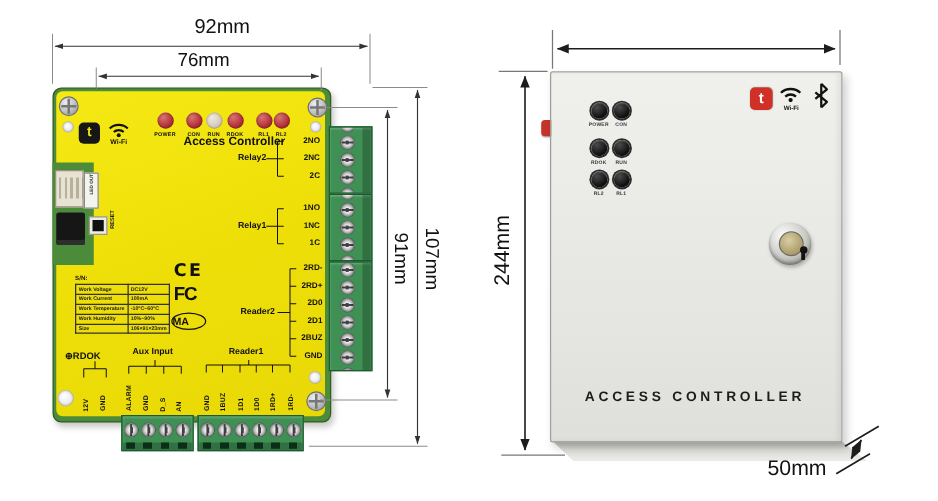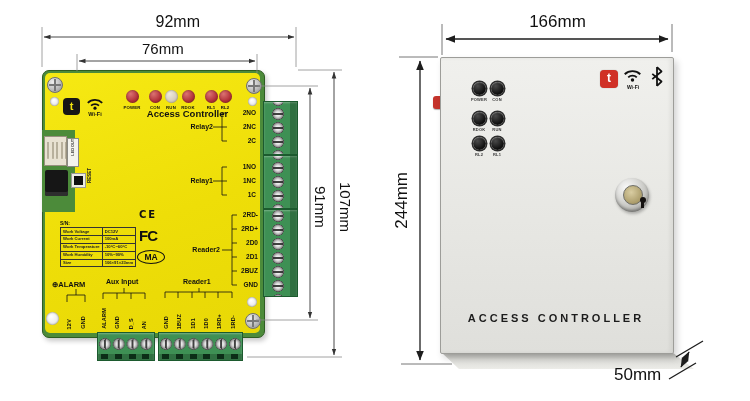--- a/index.html
+++ b/index.html
@@ -59,24 +59,24 @@
   .reset-label{position:absolute;left:87px;top:168px;z-index:5;writing-mode:vertical-rl;
                transform:rotate(180deg);font-size:4.5px;font-weight:bold;color:#222;}
 
   
   .sn-head{position:absolute;left:60px;top:220px;font-size:5px;font-weight:bold;z-index:6;}
   table.spec{position:absolute;left:60px;top:227px;width:74px;border-collapse:collapse;z-index:6;}
   table.spec td{border:0.5px solid #333;font-size:4.2px;line-height:1.4;padding:0.5px 2px;
                 font-weight:bold;color:#222;white-space:nowrap;}
   table.spec td:first-child{width:42px;}
   .cert{position:absolute;z-index:6;color:#111;}
-  .cert-ce{left:139px;top:209px;font-size:10px;font-weight:700;letter-spacing:2px;font-family:"DejaVu Sans",sans-serif;}
+  .cert-ce{left:139px;top:209px;font-size:14px;font-weight:700;letter-spacing:2px;font-family:"DejaVu Sans",sans-serif;}
   .cert-fc{left:139px;top:227px;font-size:15px;font-weight:900;letter-spacing:-1px;}
   .cert-ma{left:137px;top:250px;width:26px;height:12px;border:1.5px solid #111;border-radius:50%;
-           text-align:center;font-size:8.5px;font-weight:bold;line-height:12px;}
+           text-align:left;font-size:8.5px;font-weight:bold;line-height:12px;}
 
   
   .grp-label{position:absolute;font-size:7px;font-weight:bold;z-index:6;white-space:nowrap;}
   .pins-col{position:absolute;display:flex;flex-direction:column;align-items:flex-end;z-index:6;}
   .pins-col .pin-h{font-size:6.5px;font-weight:bold;line-height:1;white-space:nowrap;}
   .pins-row{position:absolute;display:flex;align-items:flex-end;z-index:6;}
   .pins-row .pin-v{writing-mode:vertical-rl;transform:rotate(180deg);font-size:5.5px;
                    font-weight:bold;letter-spacing:.2px;line-height:1.15;white-space:nowrap;}
 
   
@@ -174,21 +174,20 @@
       <line x1="676" y1="357" x2="703" y2="341"></line>
       <line x1="669" y1="379" x2="696" y2="363"></line>
       <line x1="689" y1="352" x2="681" y2="367" marker-start="url(#aB)" marker-end="url(#aB)"></line>
     </g>
   </svg>
 
   <div class="dim" style="left:140px;top:13px;width:60px;text-align:right;font-size:16px;">92mm</div>
   <div class="dim" style="left:142px;top:40px;width:55px;text-align:left;font-size:15px;">76mm</div>
   <div class="dim vcw" style="left:312px;top:186px;font-size:15px;">91mm</div>
   <div class="dim vcw" style="left:337px;top:182px;font-size:15px;">107mm</div>
-  <div class="dim" style="left:520px;top:12px;width:75px;text-align:center;font-size:17px;">166mm</div>
   <div class="dim vccw" style="left:392px;top:172px;font-size:17px;">244mm</div>
   <div class="dim" style="left:614px;top:365px;font-size:17px;">50mm</div>
 
   <div class="pcb-green"></div>
   <div class="pcb-yellow"></div>
   <div class="pcb-patch"></div>
 
   <div class="screwC" style="left:47px;top:77px;"></div>
   <div class="screwC" style="left:246px;top:78px;"></div>
   <div class="screwC" style="left:245px;top:313px;"></div>
@@ -283,21 +282,21 @@
     <tr>
       <td>Size</td>
       <td>106×91×23mm</td>
         </tr>
   </tbody>
     </table>
   <div class="cert cert-ce">CE</div>
   <div class="cert cert-fc">FC</div>
   <div class="cert cert-ma">MA</div>
 
-  <div class="grp-label" style="left:52px;top:280px;font-size:7.5px;">⊕ALARM</div>
+  <div class="grp-label" style="left:52px;top:280px;font-size:7.5px;">⊕RDOK</div>
   <div class="pins-row" style="left:66px;top:299px;height:30px;gap:7.5px;">
       <span class="pin-v">12V</span>
       <span class="pin-v">GND</span>
     </div>
 
   <div class="grp-label" style="left:106px;top:278px;">Aux Input</div>
   <div class="pins-row" style="left:101px;top:293px;height:36px;gap:7px;">
       <span class="pin-v">ALARM</span>
       <span class="pin-v">GND</span>
       <span class="pin-v">D_S</span>

